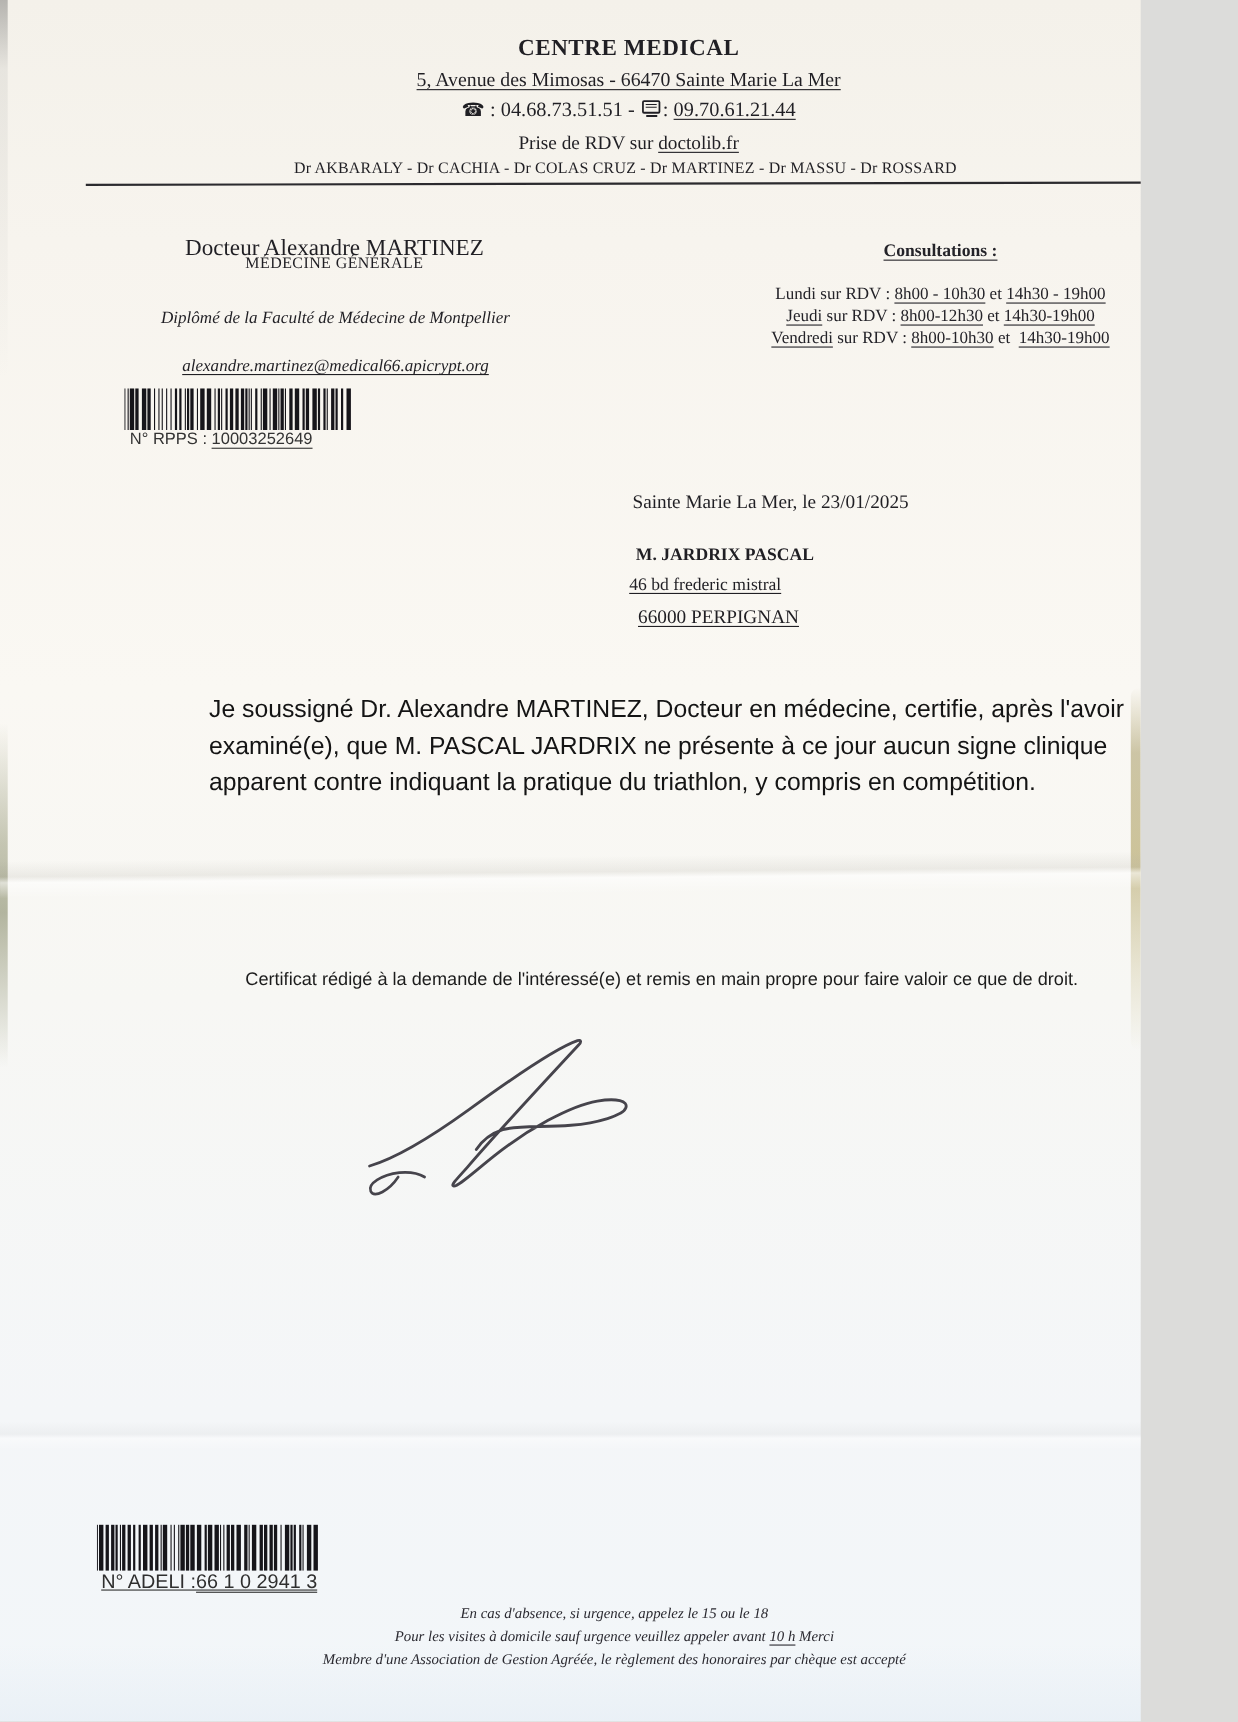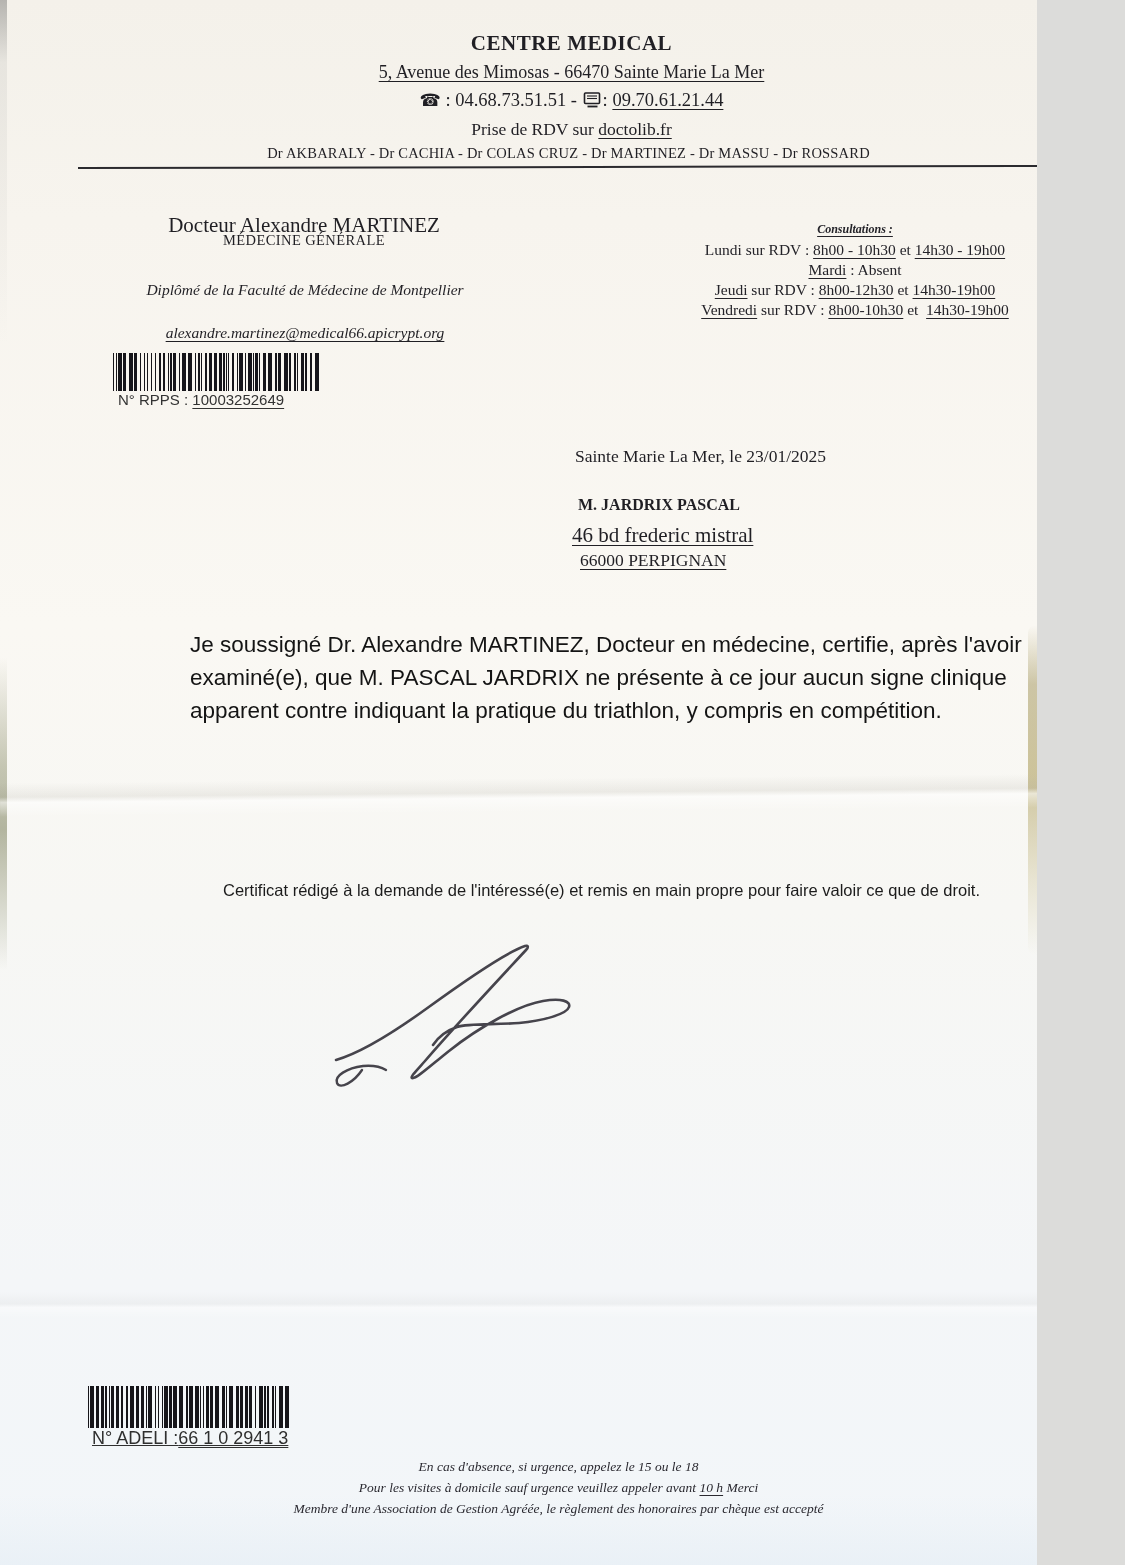--- a/index.html
+++ b/index.html
@@ -41,27 +41,27 @@
   .p-spec{left:128px;top:232px;width:352px;font-size:14.5px;letter-spacing:.4px;}
   .p-dipl{left:105px;top:281px;width:400px;font-size:15.5px;font-style:italic;}
   .p-mail{left:105px;top:324px;width:400px;font-size:15.5px;font-style:italic;}
   .barcode{font-size:0;white-space:nowrap;overflow:hidden;}
   .barcode i{display:inline-block;height:100%;background:#16151a;}
   .bc-rpps{left:113px;top:353px;width:207px;height:38px;}
   .rpps-line{left:118px;top:391px;font-size:15px;font-family:"Liberation Sans",sans-serif;color:#333;}
 
   
   .consult{left:655px;top:219px;width:400px;text-align:center;font-size:15.5px;line-height:20px;color:#242329;}
-  .consult-title{font-size:12px;font-weight:bold;font-style:italic;margin-bottom:1px;}
+  .consult-title{font-size:16px;font-weight:bold;margin-bottom:19px;}
   .consult-line{white-space:pre-wrap;}
 
   
   .date-line{left:575px;top:446px;font-size:17.5px;}
   .rcpt-name{left:578px;top:496px;font-size:16px;font-weight:bold;}
-  .rcpt-addr{left:572px;top:523px;font-size:21px;}
+  .rcpt-addr{left:572px;top:523px;font-size:16px;}
   .rcpt-city{left:580px;top:550px;font-size:17.5px;text-align:right;}
 
   
   .body-par{left:190px;top:628px;width:878px;font-family:"Liberation Sans",sans-serif;
     font-size:22.5px;line-height:33px;color:#141414;}
   .closing{left:68px;top:876px;width:992px;font-family:"Liberation Sans",sans-serif;
     font-size:16.5px;line-height:28px;color:#1c1c1c;text-indent:155px;}
 
   .sig{left:328px;top:936px;}
 
@@ -110,21 +110,20 @@
     <span class="u">alexandre.martinez@medical66.apicrypt.org</span>
   </div>
   <div class="abs barcode bc-rpps"><i style="width:1px;margin-right:2px"></i><i style="width:1px;margin-right:1px"></i><i style="width:4px;margin-right:1px"></i><i style="width:3px;margin-right:3px"></i><i style="width:4px;margin-right:1px"></i><i style="width:3px;margin-right:3px"></i><i style="width:1px;margin-right:3px"></i><i style="width:1px;margin-right:2px"></i><i style="width:1px;margin-right:3px"></i><i style="width:1px;margin-right:3px"></i><i style="width:1px;margin-right:3px"></i><i style="width:2px;margin-right:2px"></i><i style="width:2px;margin-right:3px"></i><i style="width:1px;margin-right:1px"></i><i style="width:2px;margin-right:1px"></i><i style="width:3px;margin-right:3px"></i><i style="width:1px;margin-right:2px"></i><i style="width:4px;margin-right:2px"></i><i style="width:4px;margin-right:3px"></i><i style="width:1px;margin-right:2px"></i><i style="width:2px;margin-right:1px"></i><i style="width:1px;margin-right:3px"></i><i style="width:2px;margin-right:2px"></i><i style="width:3px;margin-right:2px"></i><i style="width:3px;margin-right:2px"></i><i style="width:3px;margin-right:1px"></i><i style="width:2px;margin-right:1px"></i><i style="width:1px;margin-right:1px"></i><i style="width:1px;margin-right:3px"></i><i style="width:2px;margin-right:3px"></i><i style="width:1px;margin-right:1px"></i><i style="width:4px;margin-right:2px"></i><i style="width:1px;margin-right:2px"></i><i style="width:4px;margin-right:1px"></i><i style="width:1px;margin-right:1px"></i><i style="width:3px;margin-right:1px"></i><i style="width:1px;margin-right:3px"></i><i style="width:3px;margin-right:2px"></i><i style="width:4px;margin-right:3px"></i><i style="width:2px;margin-right:1px"></i><i style="width:3px;margin-right:3px"></i><i style="width:4px;margin-right:1px"></i><i style="width:2px;margin-right:3px"></i><i style="width:2px;margin-right:1px"></i><i style="width:1px;margin-right:3px"></i><i style="width:3px;margin-right:1px"></i><i style="width:2px;margin-right:3px"></i><i style="width:2px;margin-right:3px"></i><i style="width:4px;margin-right:3px"></i></div>
   <div class="abs rpps-line">
     <span>N° RPPS : </span><span class="u">10003252649</span>
   </div>
 
   <div class="abs consult">
     <div class="consult-title"><span class="u">Consultations :</span></div>
     <div class="consult-line"><span>Lundi sur RDV : </span><span class="u">8h00 - 10h30</span><span> et </span><span class="u">14h30 - 19h00</span></div>
-    <div class="consult-line"><span class="u">Mardi</span><span> : Absent</span></div>
     <div class="consult-line"><span class="u">Jeudi</span><span> sur RDV : </span><span class="u">8h00-12h30</span><span> et </span><span class="u">14h30-19h00</span></div>
     <div class="consult-line"><span class="u">Vendredi</span><span> sur RDV : </span><span class="u">8h00-10h30</span><span> et  </span><span class="u">14h30-19h00</span></div>
   </div>
 
   <div class="abs date-line">Sainte Marie La Mer, le 23/01/2025</div>
   <div class="abs rcpt-name">M. JARDRIX PASCAL</div>
   <div class="abs rcpt-addr">
     <span class="u">46 bd frederic mistral</span>
   </div>
   <div class="abs rcpt-city">

